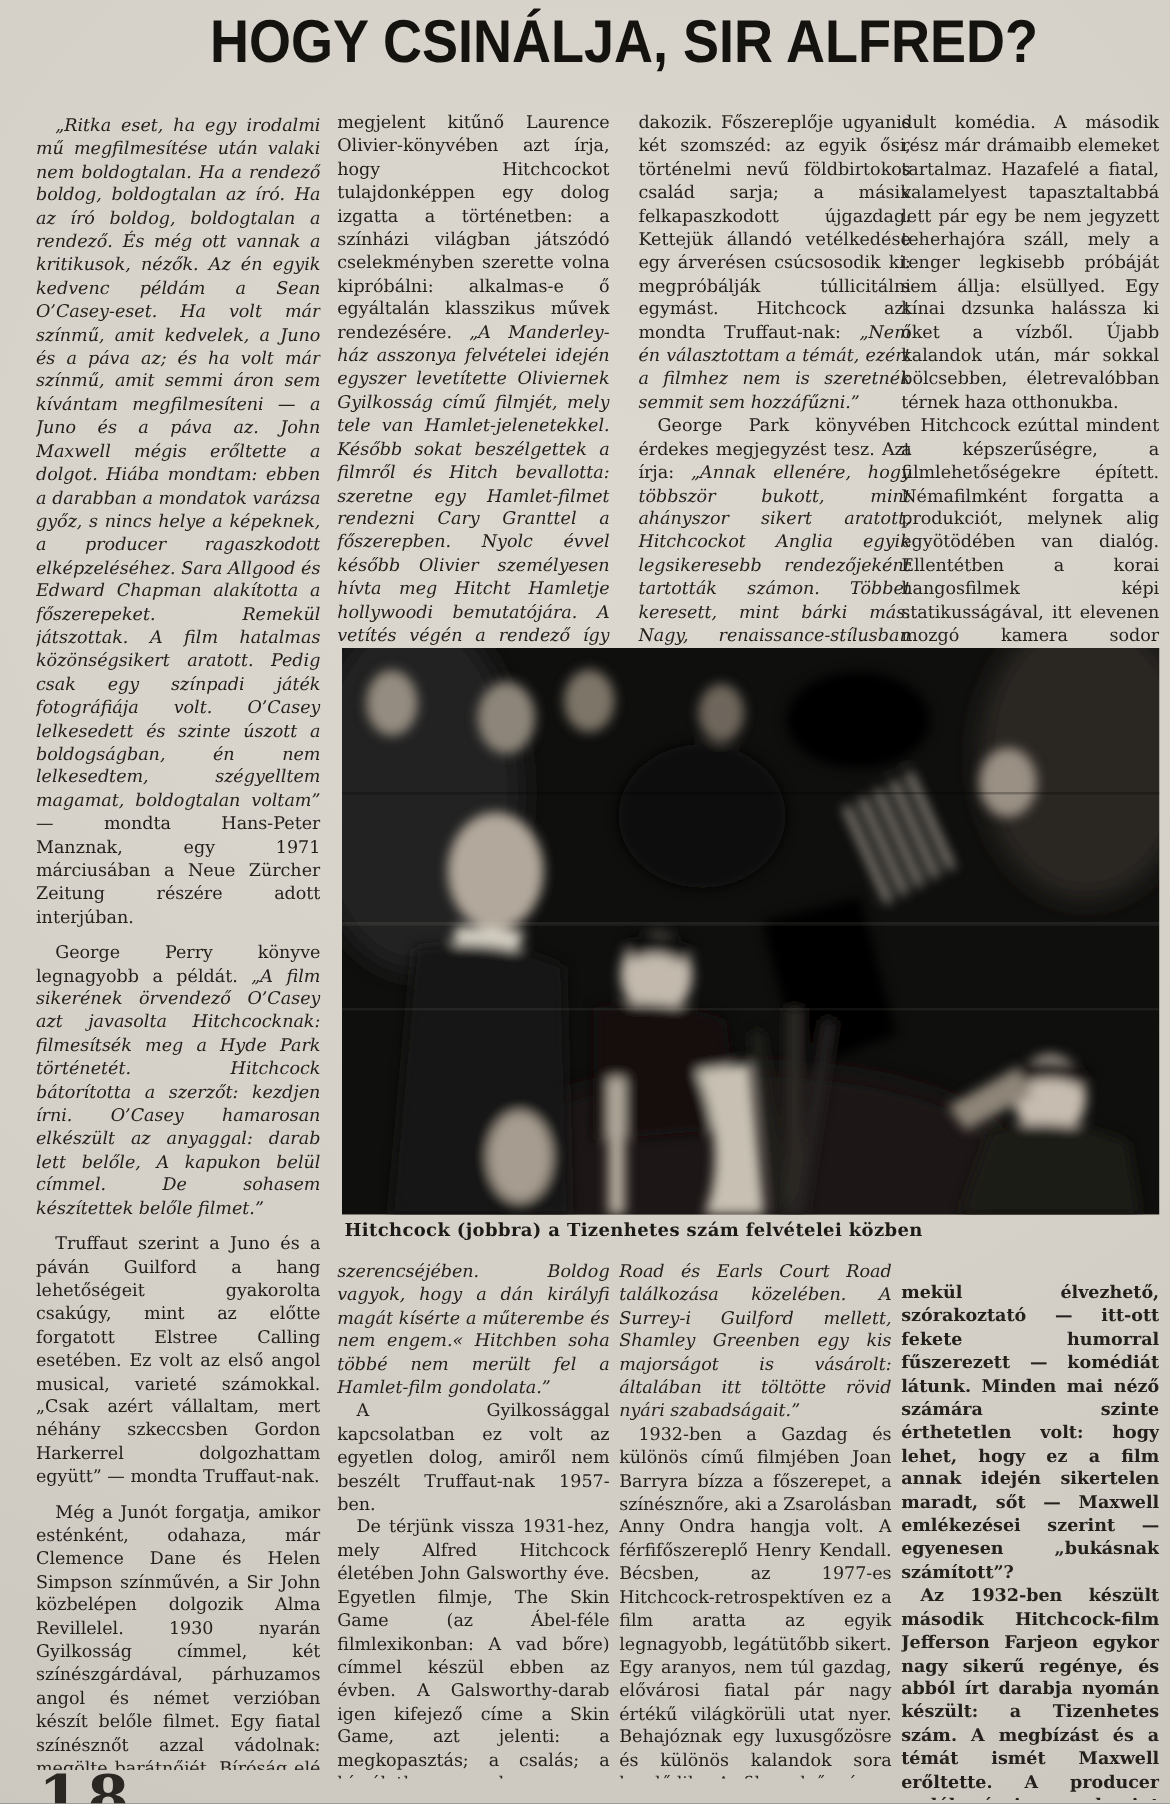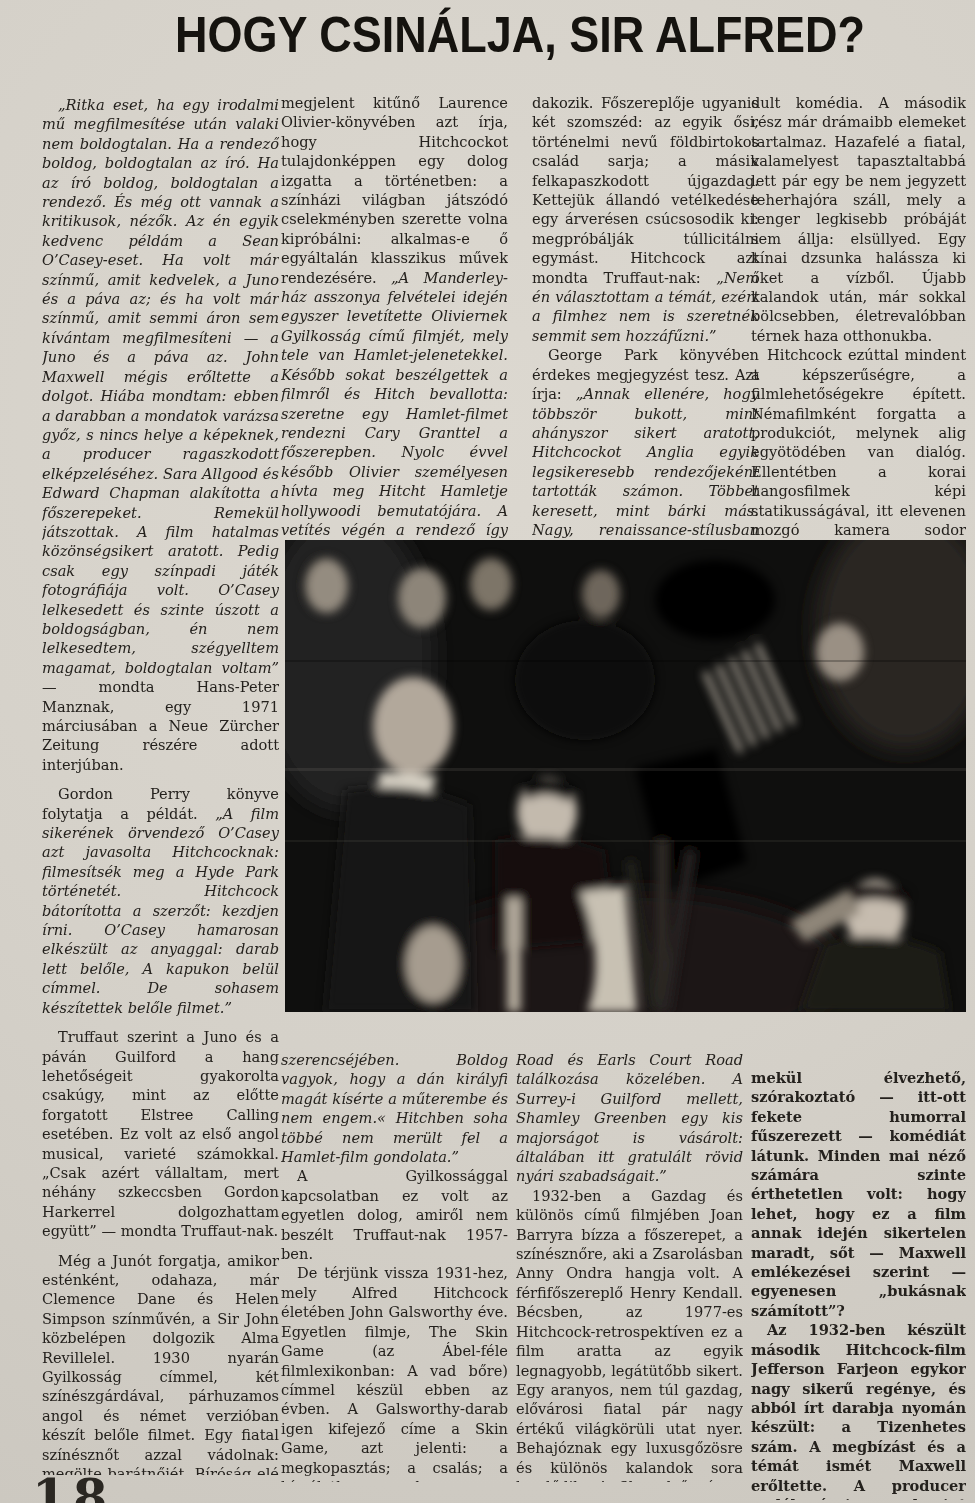--- a/index.html
+++ b/index.html
@@ -15,21 +15,21 @@
     transform-origin:top center;white-space:nowrap;
   }
   .subtitle{
     margin:12px 0 0 0;font-family:"Liberation Sans", sans-serif;font-weight:700;
     font-size:22px;color:#1a1814;letter-spacing:0.5px;
   }
   .col{
     position:absolute;text-align:justify;font-size:14.6px;line-height:19.4px;
     overflow:hidden;color:#24211d;
   }
-  .col1{left:30px;top:95px;width:237px;height:1380px;margin-left:12px;}
+  .col1{left:30px;top:95px;width:237px;height:1380px;}
   .col2{left:281px;top:93px;width:227px;height:447px;}
   .col3{left:532px;top:93px;width:227px;height:447px;}
   .col4{left:751px;top:93px;width:215px;height:447px;}
   .colA{left:281px;top:1050px;width:227px;height:432px;}
   .colB{left:516px;top:1050px;width:227px;height:432px;}
   .colC{left:751px;top:1068px;width:215px;height:432px;font-weight:bold;}
   .para{margin:0;}
   .ind{text-indent:16px;}
   .gap{margin-top:10px;}
   .it{font-style:italic;}
@@ -50,21 +50,21 @@
 <body>
 
 <div class="page">
 
   <div class="hdr">
     <h1 class="title">HOGY CSINÁLJA, SIR ALFRED?</h1>
   </div>
 
   <div class="col col1">
     <p class="para ind"><span class="it">„Ritka eset, ha egy irodalmi mű megfilmesítése után valaki nem boldogtalan. Ha a rendező boldog, boldogtalan az író. Ha az író boldog, boldogtalan a rendező. És még ott vannak a kritikusok, nézők. Az én egyik kedvenc példám a Sean O’Casey-eset. Ha volt már színmű, amit kedvelek, a Juno és a páva az; és ha volt már színmű, amit semmi áron sem kívántam megfilmesíteni — a Juno és a páva az. John Maxwell mégis erőltette a dolgot. Hiába mondtam: ebben a darabban a mondatok varázsa győz, s nincs helye a képeknek, a producer ragaszkodott elképzeléséhez. Sara Allgood és Edward Chapman alakította a főszerepeket. Remekül játszottak. A film hatalmas közönségsikert aratott. Pedig csak egy színpadi játék fotográfiája volt. O’Casey lelkesedett és szinte úszott a boldogságban, én nem lelkesedtem, szégyelltem magamat, boldogtalan voltam”</span><span> — mondta Hans-Peter Manznak, egy 1971 márciusában a Neue Zürcher Zeitung részére adott interjúban.</span></p>
-    <p class="para ind gap"><span>Gordon Perry könyve folytatja a példát. </span><span class="it">„A film sikerének örvendező O’Casey azt javasolta Hitchcocknak: filmesítsék meg a Hyde Park történetét. Hitchcock bátorította a szerzőt: kezdjen írni. O’Casey hamarosan elkészült az anyaggal: darab lett belőle, A kapukon belül címmel. De sohasem készítettek belőle filmet.”</span></p>
+    <p class="para ind gap"><span>George Perry könyve legnagyobb a példát. </span><span class="it">„A film sikerének örvendező O’Casey azt javasolta Hitchcocknak: filmesítsék meg a Hyde Park történetét. Hitchcock bátorította a szerzőt: kezdjen írni. O’Casey hamarosan elkészült az anyaggal: darab lett belőle, A kapukon belül címmel. De sohasem készítettek belőle filmet.”</span></p>
     <p class="para ind gap">Truffaut szerint a Juno és a páván Guilford a hang lehetőségeit gyakorolta csakúgy, mint az előtte forgatott Elstree Calling esetében. Ez volt az első angol musical, varieté számokkal. „Csak azért vállaltam, mert néhány szkeccsben Gordon Harkerrel dolgozhattam együtt” — mondta Truffaut-nak.</p>
     <p class="para ind gap">Még a Junót forgatja, amikor esténként, odahaza, már Clemence Dane és Helen Simpson színművén, a Sir John közbelépen dolgozik Alma Revillelel. 1930 nyarán Gyilkosság címmel, két színészgárdával, párhuzamos angol és német verzióban készít belőle filmet. Egy fiatal színésznőt azzal vádolnak: megölte barátnőjét. Bíróság elé kerül. Halálra ítélik. De Sir John Menier, a neves színész, az egyik esküdt bizonyos a lány ártatlanságában. Kinyomozza az igazi tettest: a lány vőlegényét. John Cottrell, az 1979-ben</p>
   </div>
 
   <div class="col col2">
     <p class="para"><span>megjelent kitűnő Laurence Olivier-könyvében azt írja, hogy Hitchcockot tulajdonképpen egy dolog izgatta a történetben: a színházi világban játszódó cselekményben szerette volna kipróbálni: alkalmas-e ő egyáltalán klasszikus művek rendezésére. </span><span class="it">„A Manderley-ház asszonya felvételei idején egyszer levetítette Oliviernek Gyilkosság című filmjét, mely tele van Hamlet-jelenetekkel. Később sokat beszélgettek a filmről és Hitch bevallotta: szeretne egy Hamlet-filmet rendezni Cary Granttel a főszerepben. Nyolc évvel később Olivier személyesen hívta meg Hitcht Hamletje hollywoodi bemutatójára. A vetítés végén a rendező így gratulált Oliviernek: »Mindig hinni kell a világ</span></p>
   </div>
 
   <div class="col col3">
     <p class="para"><span>dakozik. Főszereplője ugyanis két szomszéd: az egyik ősi, történelmi nevű földbirtokos család sarja; a másik felkapaszkodott újgazdag. Kettejük állandó vetélkedése egy árverésen csúcsosodik ki: megpróbálják túllicitálni egymást. Hitchcock azt mondta Truffaut-nak: </span><span class="it">„Nem én választottam a témát, ezért a filmhez nem is szeretnék semmit sem hozzáfűzni.”</span></p>
@@ -127,29 +127,30 @@
         <rect x="222" y="358" width="14" height="114" fill="#b4ab9d"></rect>
         <ellipse cx="430" cy="60" rx="60" ry="40" fill="#060606"></ellipse>
         <ellipse cx="300" cy="140" rx="70" ry="60" fill="#0a0a09"></ellipse>
       </g>
       <rect y="228" width="681" height="3" fill="#cfc6b8" opacity="0.10"></rect>
       <rect y="300" width="681" height="2" fill="#cfc6b8" opacity="0.08"></rect>
       <rect y="120" width="681" height="2" fill="#000000" opacity="0.25"></rect>
     </svg>
   </figure>
 
+  <div class="caption">Hitchcock (jobbra) a Tizenhetes szám felvételei közben</div>
 
   <div class="col colA">
     <p class="para it">szerencséjében. Boldog vagyok, hogy a dán királyfi magát kísérte a műterembe és nem engem.« Hitchben soha többé nem merült fel a Hamlet-film gondolata.”</p>
     <p class="para ind">A Gyilkossággal kapcsolatban ez volt az egyetlen dolog, amiről nem beszélt Truffaut-nak 1957-ben.</p>
     <p class="para ind">De térjünk vissza 1931-hez, mely Alfred Hitchcock életében John Galsworthy éve. Egyetlen filmje, The Skin Game (az Ábel-féle filmlexikonban: A vad bőre) címmel készül ebben az évben. A Galsworthy-darab igen kifejező címe a Skin Game, azt jelenti: a megkopasztás; a csalás; a kíméletlen, de nem törvénytelen haszonszerzés. A mű éles támadás az angol sznobizmus ellen. Minden irányban ha-</p>
   </div>
 
   <div class="col colB">
-    <p class="para it">Road és Earls Court Road találkozása közelében. A Surrey-i Guilford mellett, Shamley Greenben egy kis majorságot is vásárolt: általában itt gratulált rövid nyári szabadságait.”</p>
+    <p class="para it">Road és Earls Court Road találkozása közelében. A Surrey-i Guilford mellett, Shamley Greenben egy kis majorságot is vásárolt: általában itt töltötte rövid nyári szabadságait.”</p>
     <p class="para ind">1932-ben a Gazdag és különös című filmjében Joan Barryra bízza a főszerepet, a színésznőre, aki a Zsarolásban Anny Ondra hangja volt. A férfifőszereplő Henry Kendall. Bécsben, az 1977-es Hitchcock-retrospektíven ez a film aratta az egyik legnagyobb, legátütőbb sikert. Egy aranyos, nem túl gazdag, elővárosi fiatal pár nagy értékű világkörüli utat nyer. Behajóznak egy luxusgőzösre és különös kalandok sora kezdődik. A film első része: felszaba-</p>
   </div>
 
   <div class="col colC">
     <p class="para">mekül élvezhető, szórakoztató — itt-ott fekete humorral fűszerezett — komédiát látunk. Minden mai néző számára szinte érthetetlen volt: hogy lehet, hogy ez a film annak idején sikertelen maradt, sőt — Maxwell emlékezései szerint — egyenesen „bukásnak számított”?</p>
     <p class="para ind">Az 1932-ben készült második Hitchcock-film Jefferson Farjeon egykor nagy sikerű regénye, és abból írt darabja nyomán készült: a Tizenhetes szám. A megbízást és a témát ismét Maxwell erőltette. A producer emlékezései, valamint Truffaut, Perry, Manz, Bogdanovich, Douchet interjúi szerint Hitchcock első perctől nem hitt a történet megfilmesíthető-</p>
   </div>
 
   <div class="pagenum">18</div>
 

